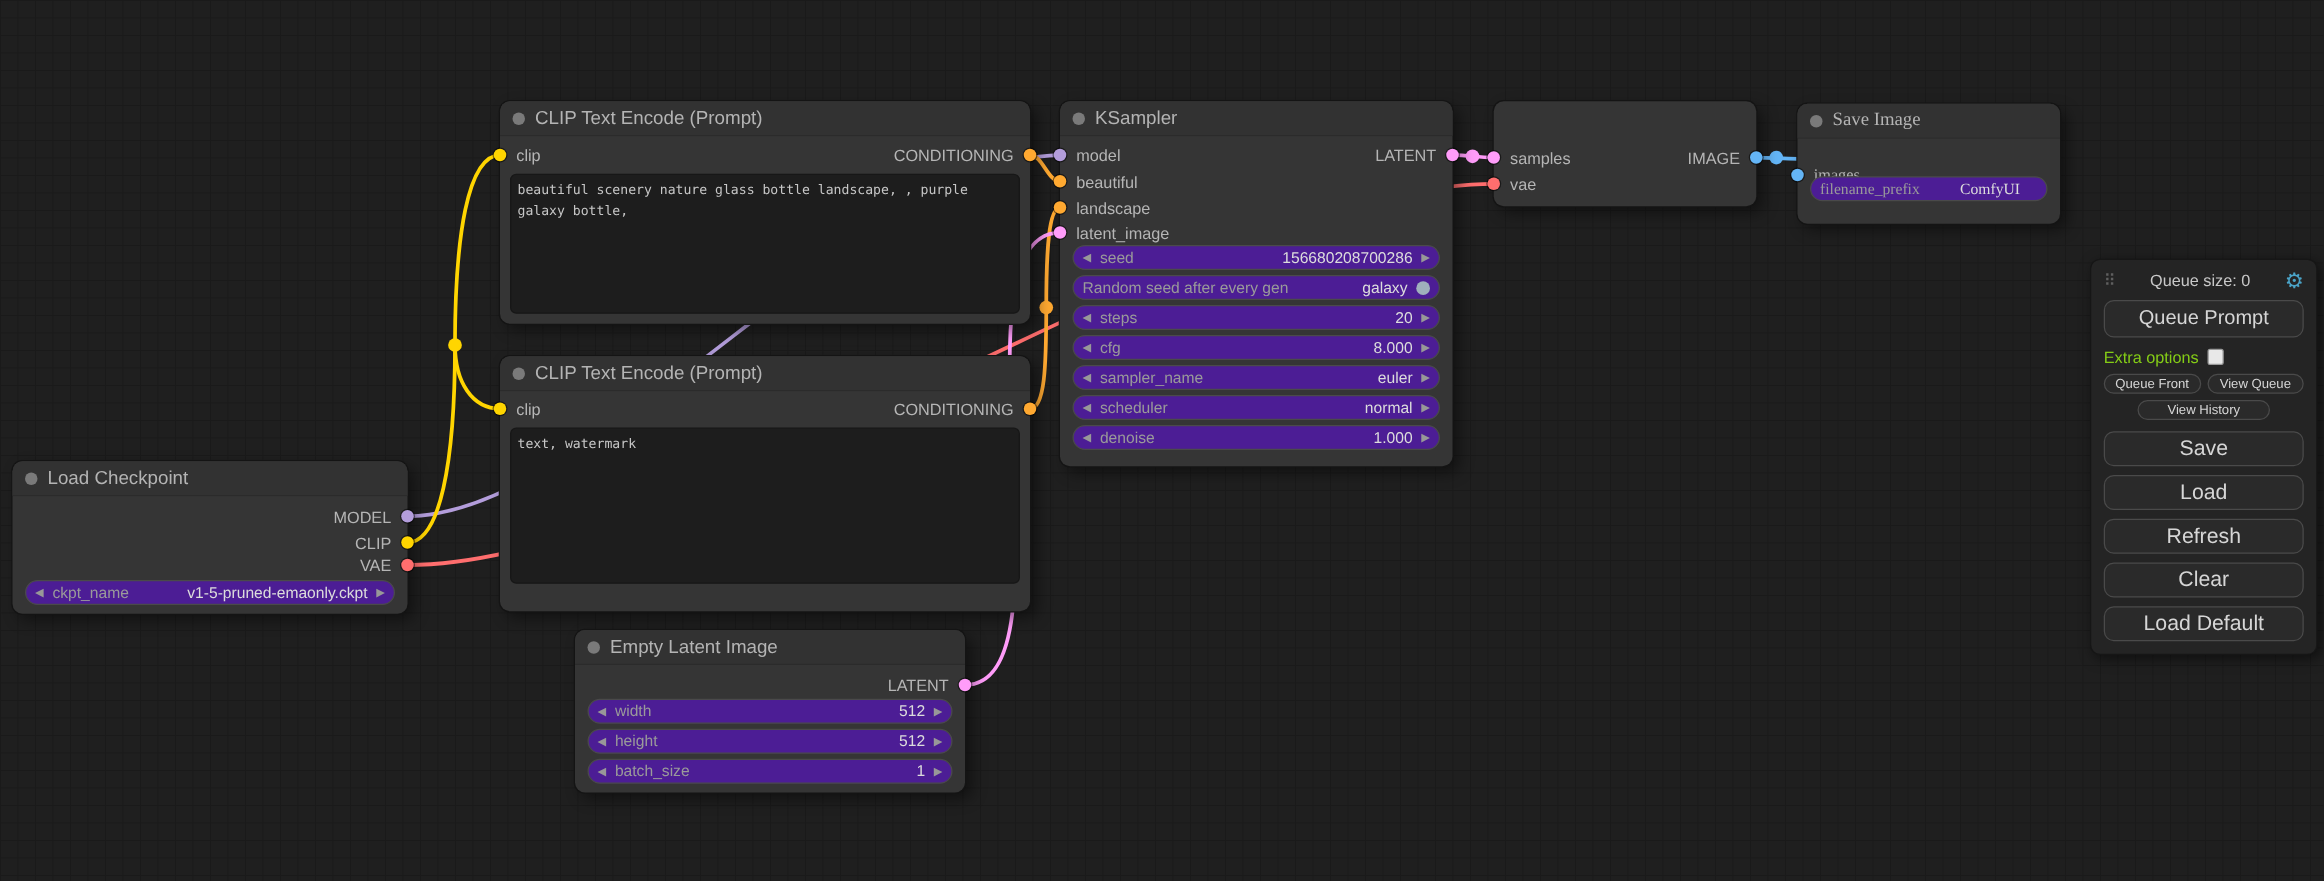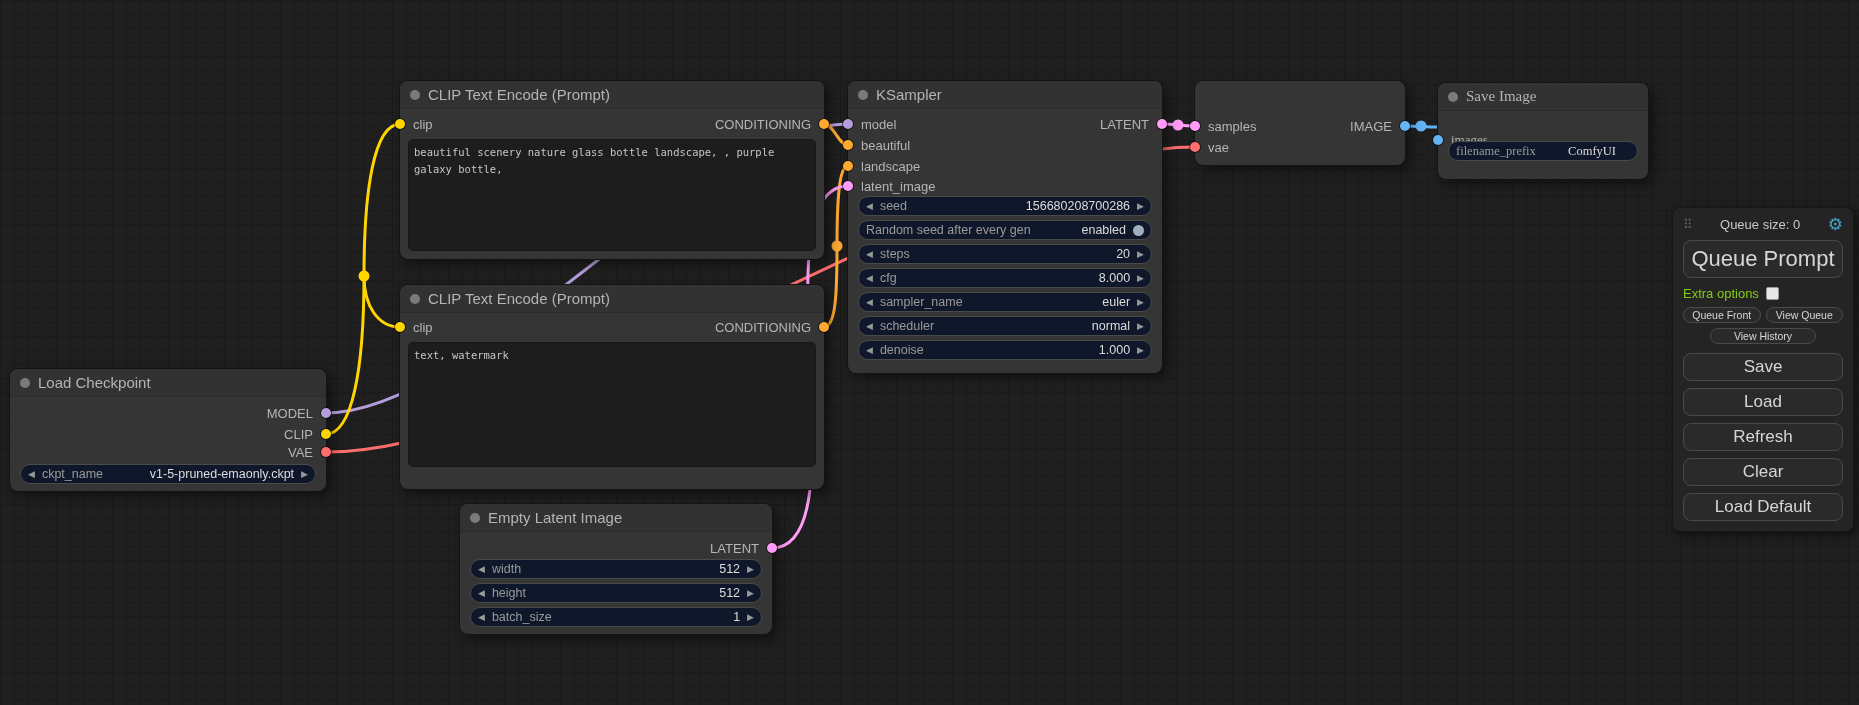--- a/index.html
+++ b/index.html
@@ -25,21 +25,21 @@
 
   .slot-row { position:absolute; height:20px; display:flex; align-items:center; }
   .slot-row.in  { left:0; padding-left:13px; }
   .slot-row.out { right:0; padding-right:13px; justify-content:flex-end; }
   .slot-label { font-size:13px; color:#b5b5b5; white-space:nowrap; }
   .slot-dot { position:absolute; top:50%; width:10px; height:10px; border-radius:50%;
           transform:translateY(-50%); box-shadow:0 0 0 1px rgba(0,0,0,.5); }
   .slot-row.in  .slot-dot { left:-5px; }
   .slot-row.out .slot-dot { right:-5px; }
 
-  .widget { position:absolute; left:10px; right:10px; height:20px; background:#0f172a;
+  .widget { position:absolute; left:10px; right:10px; height:20px; background:#4c1d95;
           border:1px solid #4a4a4a; border-radius:10px; display:flex; align-items:center;
           padding:0 7px; gap:7px; }
   .warr { font-size:9px; color:#989898; line-height:1; flex:none; }
   .wname { font-size:12.5px; color:#9a9a9a; flex:1; white-space:nowrap; overflow:hidden; }
   .wval  { font-size:12.5px; color:#dcdcdc; white-space:nowrap; }
   .toggle-dot { width:11px; height:11px; border-radius:50%; flex:none; }
 
   .prompt-text { position:absolute; left:8px; right:8px; background:#1d1d1d;
           border:1px solid #171717; border-radius:5px; color:#c6c6c6;
           font-family:"DejaVu Sans Mono",monospace; font-size:10.5px; line-height:1.6;
@@ -57,21 +57,21 @@
           border:1px solid #161616; border-radius:8px; padding:8px 10px;
           box-shadow:3px 3px 10px rgba(0,0,0,.5); }
   .menu-header { display:flex; align-items:center; gap:6px; color:#c8c8c8; font-size:13px;
           margin-bottom:7px; }
   .drag-handle { color:#5f5f5f; font-size:13px; cursor:move; }
   .qsize { flex:1; text-align:center; }
   .gear { font-size:17px; line-height:1; cursor:pointer; }
   .btn { display:block; width:100%; background:#2a2a2a; border:1px solid #4a4a4a;
           border-radius:8px; color:#d6d6d6; text-align:center; cursor:pointer;
           font-family:"Liberation Sans",sans-serif; }
-  .btn.big { font-size:22px; padding:5px 0; margin-bottom:8px; }
+  .btn.big { font-size:16px; padding:5px 0; margin-bottom:8px; }
   .btn.med { font-size:17px; padding:3px 0; margin-bottom:7px; }
   .extra-row { display:flex; align-items:center; gap:7px;
           color:#84cc16; font-size:13px; margin-bottom:6px; }
   .checkbox { width:13px; height:13px; background:#e8e8e8; border:1px solid #9a9a9a;
           border-radius:2px; cursor:pointer; }
   .pill-row { display:flex; gap:5px; margin-bottom:5px; }
   .btn.small { font-size:10.5px; padding:1px 0; border-radius:9px; flex:1; }
   .btn.history { width:66%; margin:0 auto 9px; font-size:10.5px; padding:1px 0; border-radius:9px; }
 </style>
 </head>
@@ -208,21 +208,21 @@
       <span class="slot-dot" style="background-color: rgb(255, 156, 249);"></span>
     </div>
     <div class="widget" style="top:115px;">
       <span class="warr">◀</span>
       <span class="wname">seed</span>
       <span class="wval">156680208700286</span>
       <span class="warr">▶</span>
     </div>
     <div class="widget" style="top:139px;">
       <span class="wname">Random seed after every gen</span>
-      <span class="wval">enabled</span>
+      <span class="wval">galaxy</span>
       <span class="toggle-dot" style="background-color: rgb(159, 176, 188);"></span>
     </div>
     <div class="widget" style="top:163px;">
       <span class="warr">◀</span>
       <span class="wname">steps</span>
       <span class="wval">20</span>
       <span class="warr">▶</span>
     </div>
     <div class="widget" style="top:187px;">
       <span class="warr">◀</span>

